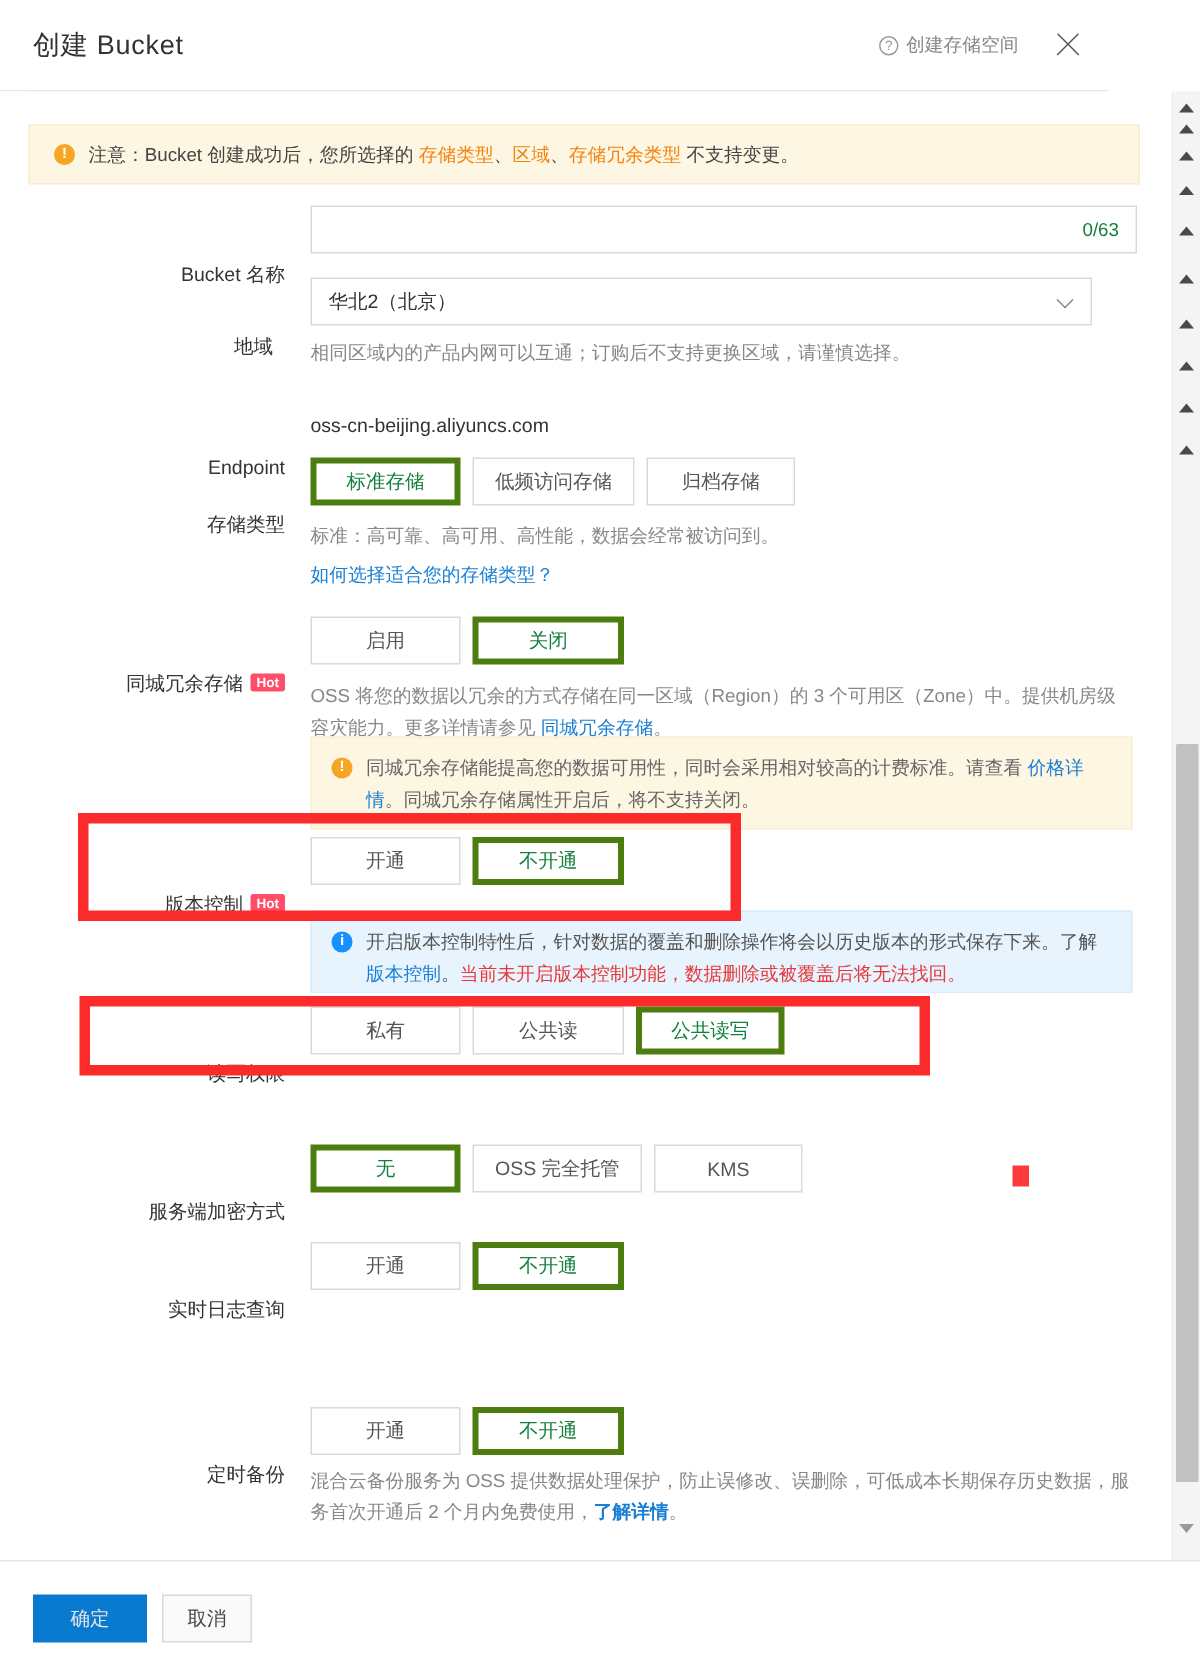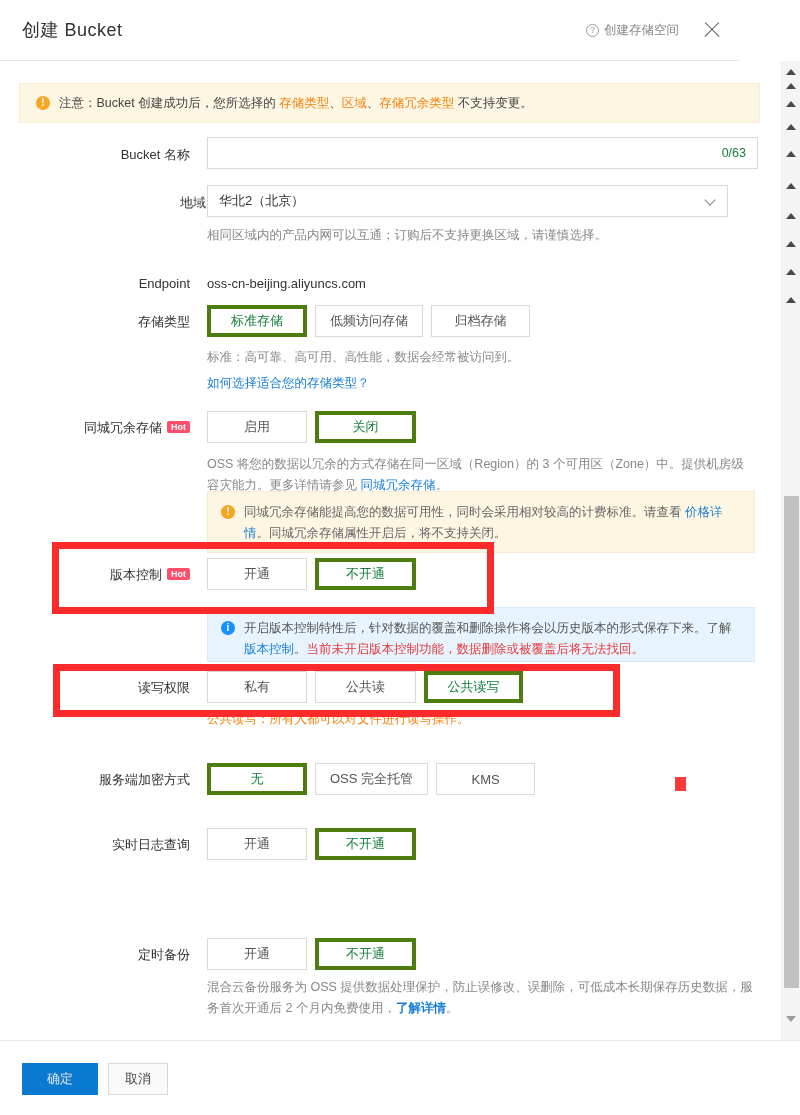--- a/index.html
+++ b/index.html
@@ -88,20 +88,21 @@
   }
   .warn-dot {
     width: 14px; height: 14px; border-radius: 50%;
     background: #f5a623; color:#fff; font-size:10px; font-weight:bold;
     line-height: 14px; text-align: center; margin-right: 9px; flex: none;
   }
   .notice-em { color: #f5820b; }
   .rlabel {
     position: absolute; text-align: right; font-size: 13px; color: #333;
     white-space: nowrap;
+    margin-top: 28px;
   }
   .hot-badge {
     display: inline-block; background:#ff4d6a; color:#fff;
     font-size: 9px; font-weight: bold; padding: 1px 4px 1px 4px;
     border-radius: 2px; vertical-align: 2px; margin-left: 5px;
     font-family: "Liberation Sans", sans-serif;
   }
 
   .textinput {
     position: absolute; height: 32px; border: 1px solid #d9d9d9;
@@ -251,21 +252,21 @@
       <span class="warn-dot">!</span>
       <span><span>注意：Bucket 创建成功后，您所选择的 </span><span class="notice-em">存储类型</span><span>、</span><span class="notice-em">区域</span><span>、</span><span class="notice-em">存储冗余类型</span><span> 不支持变更。</span></span>
     </div>
 
     <div class="rlabel" style="left:30px; top:85px; width:160px;">Bucket 名称</div>
     <div class="textinput" style="left:207px; top:76px; width:551px;">
       <span></span>
       <span class="counter">0/63</span>
     </div>
 
-    <div class="rlabel" style="left:46px; top:133px; width:160px;">地域</div>
+    <div class="rlabel" style="left:22px; top:133px; width:160px;">地域</div>
     <div class="select" style="left:207px; top:124px; width:521px;">
       <span>华北2（北京）</span>
       <span class="chev"></span>
     </div>
     <div class="desc" style="left:207px; top:164px; width:540px;font-family:Liberation Serif, serif;">相同区域内的产品内网可以互通；订购后不支持更换区域，请谨慎选择。</div>
 
     <div class="rlabel" style="left:30px; top:215px; width:160px;">Endpoint</div>
     <div class="static-val" style="left:207px; top:215px;">oss-cn-beijing.aliyuncs.com</div>
 
     <div class="rlabel" style="left:30px; top:252px; width:160px;">存储类型</div>
@@ -297,21 +298,20 @@
       <span class="info-dot-blue">i</span>
       <span><span>开启版本控制特性后，针对数据的覆盖和删除操作将会以历史版本的形式保存下来。了解 </span><span class="lnk">版本控制</span><span>。</span><span class="red-text">当前未开启版本控制功能，数据删除或被覆盖后将无法找回。</span></span>
     </div>
 
     <div class="rlabel" style="left:30px; top:618px; width:160px;">读写权限</div>
     <div class="btngroup" style="left:207px; top:610px;">
       <div class="seg" style="min-width:100px">私有</div>
       <div class="seg" style="min-width:101px">公共读</div>
       <div class="seg active" style="min-width:99px">公共读写</div>
     </div>
-    <div class="desc orange-text" style="left:207px; top:648px; width:540px;">公共读写：所有人都可以对文件进行读写操作。</div>
 
     <div class="rlabel" style="left:10px; top:710px; width:180px;">服务端加密方式</div>
     <div class="btngroup" style="left:207px; top:702px;">
       <div class="seg active" style="min-width:100px">无</div>
       <div class="seg" style="min-width:101px">OSS 完全托管</div>
       <div class="seg" style="min-width:99px">KMS</div>
     </div>
 
     <div class="rlabel" style="left:10px; top:775px; width:180px;">实时日志查询</div>
     <div class="btngroup" style="left:207px; top:767px;">

